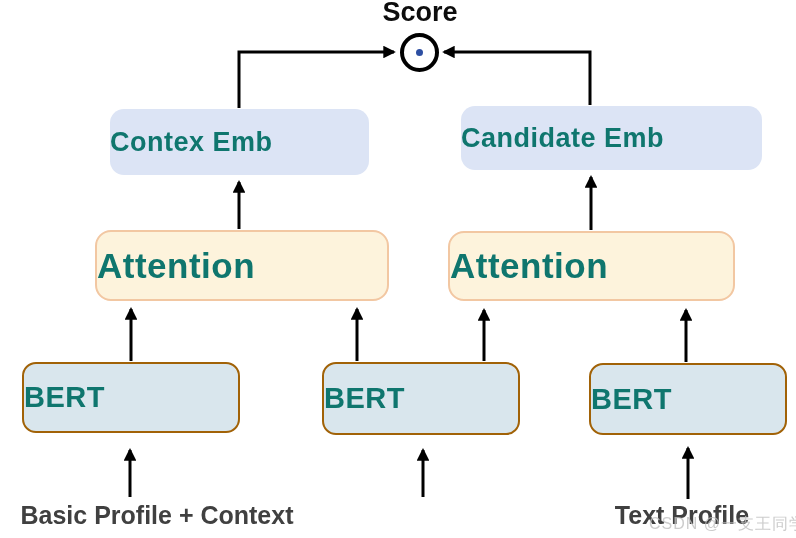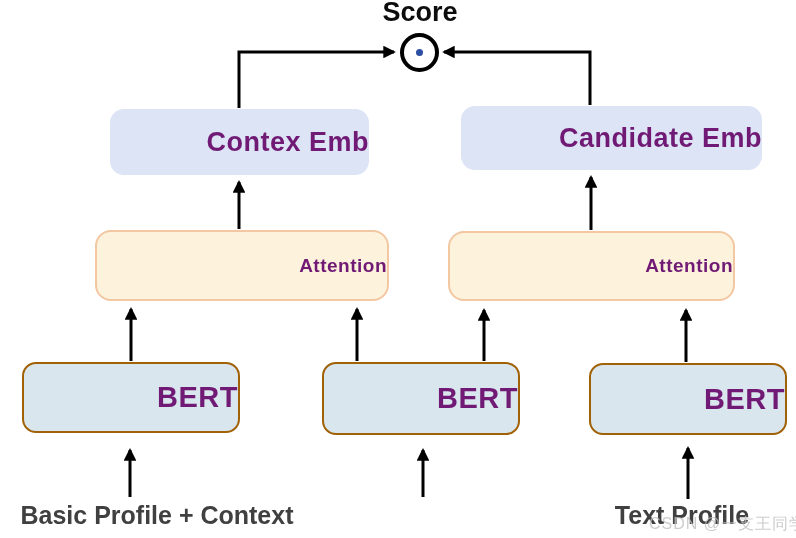--- a/index.html
+++ b/index.html
@@ -14,36 +14,36 @@
   .arrows {
     position: absolute;
     left: 0; top: 0;
     width: 796px; height: 538px;
     pointer-events: none;
   }
   .node {
     position: absolute;
     display: flex;
     align-items: center;
-    justify-content: flex-end;
+    justify-content: flex-start;
     font-weight: bold;
-    color: #701a75;
+    color: #0f766e;
     box-sizing: border-box;
     letter-spacing: 0.5px;
   }
   .emb {
     background: #dce4f5;
     border-radius: 14px;
     font-size: 27px;
   }
   .attn {
     background: #fdf3dc;
     border: 2px solid #f2c7a2;
     border-radius: 16px;
-    font-size: 19px;
+    font-size: 35px;
   }
   .bert {
     background: #d9e6ed;
     border: 2px solid #a16207;
     border-radius: 14px;
     font-size: 29px;
   }
   .score-label {
     position: absolute;
     left: 420px; top: -3px;

